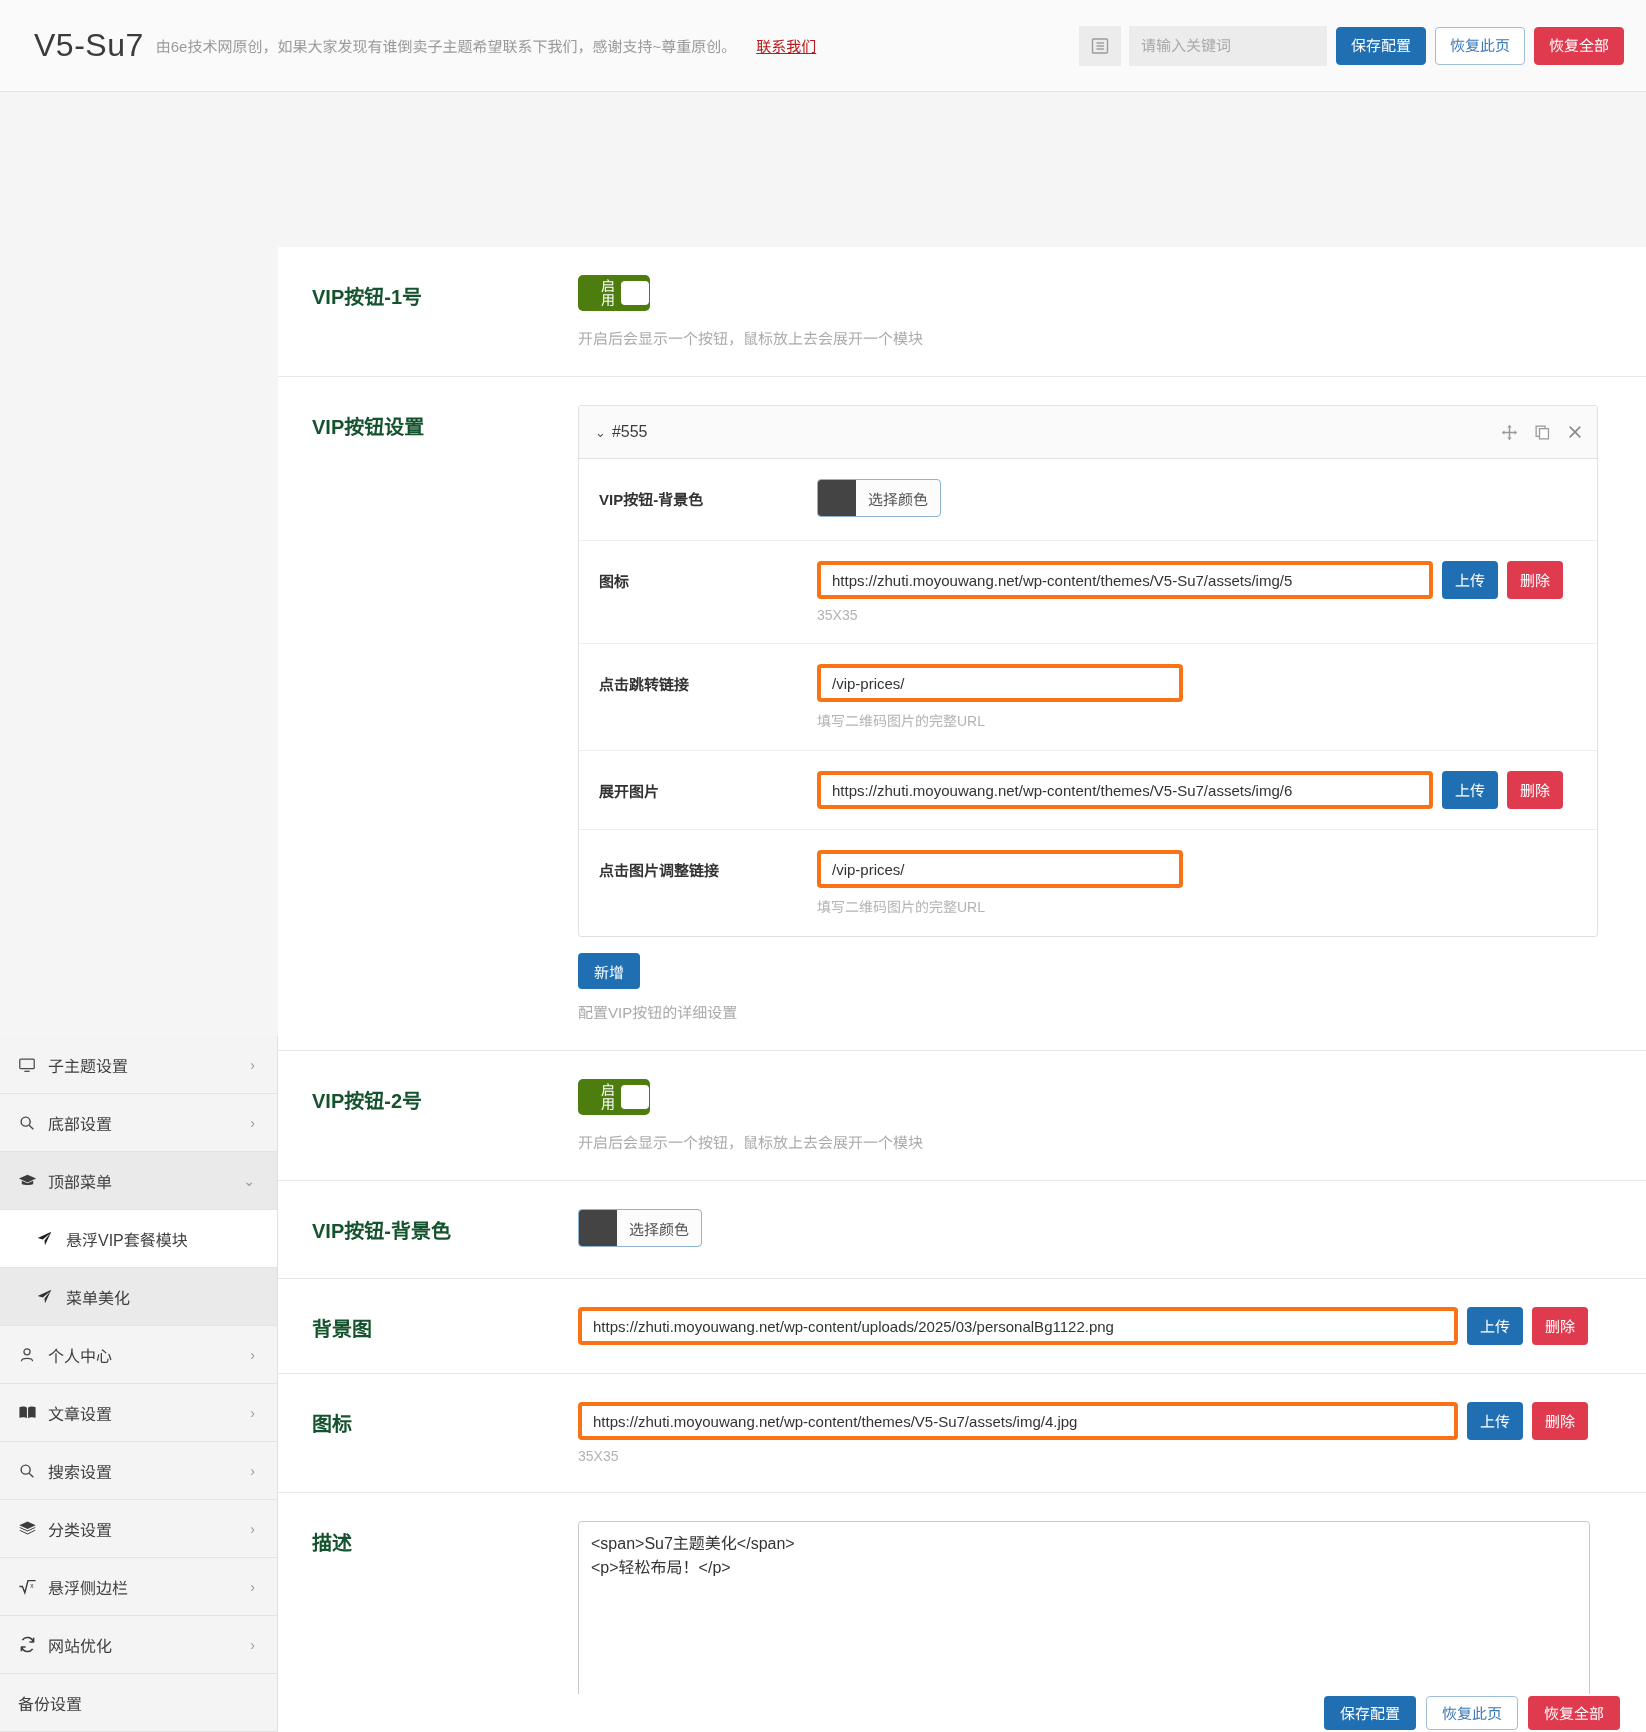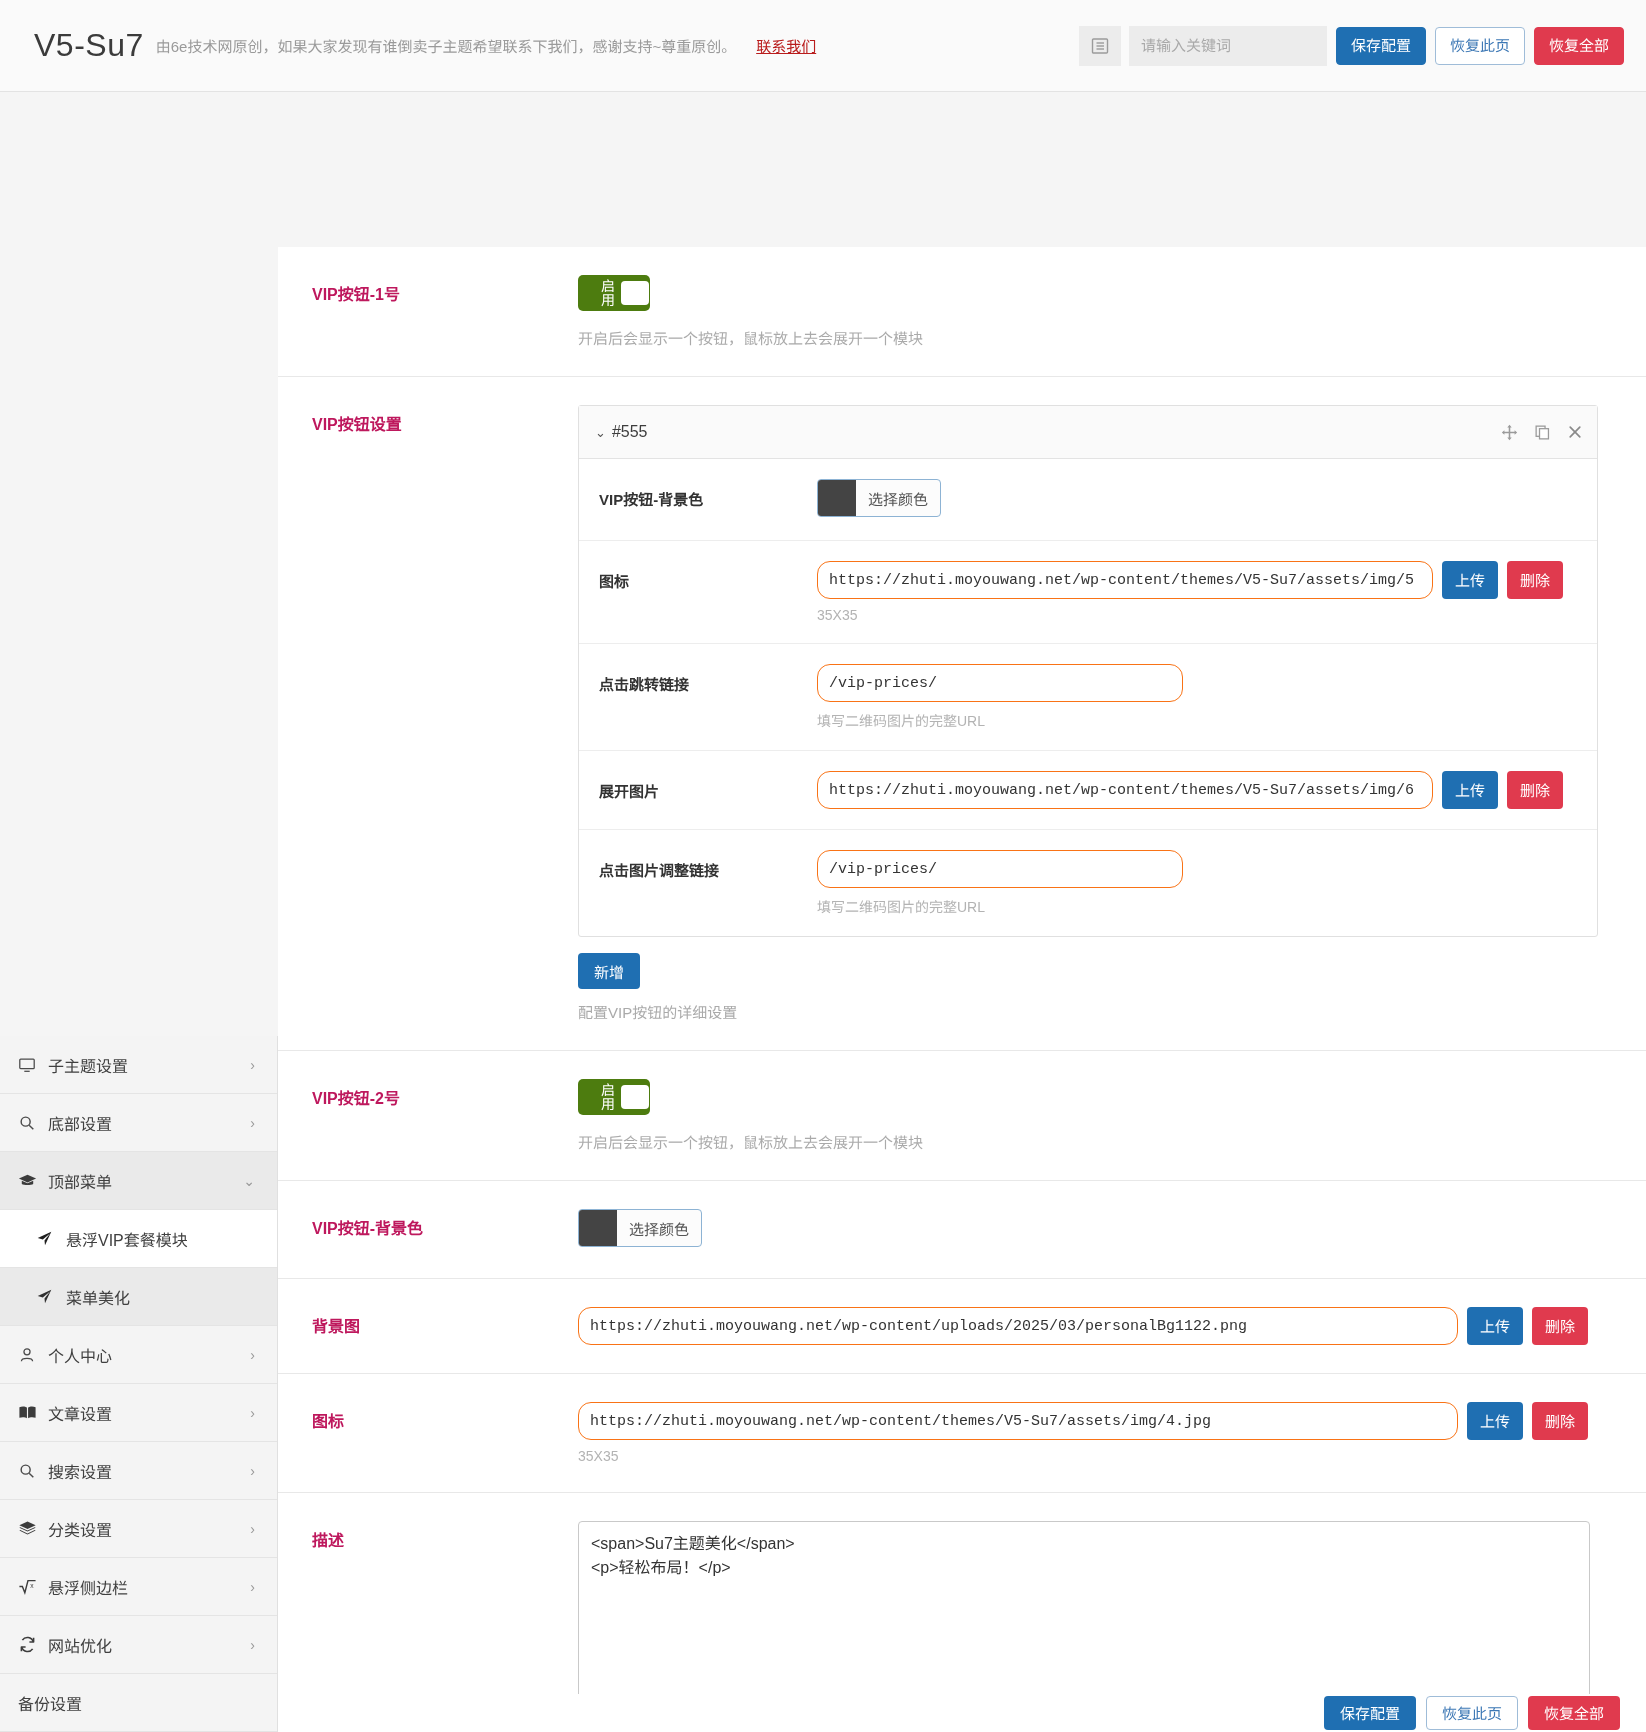--- a/index.html
+++ b/index.html
@@ -130,23 +130,23 @@
     display: flex;
     border-bottom: 1px solid #e8e8e8;
     padding: 28px 30px 28px 0;
     align-items: flex-start;
   }
   .row-label {
     width: 300px;
     min-width: 300px;
     padding-left: 34px;
     padding-top: 6px;
-    font-size: 16px;
+    font-size: 20px;
     font-weight: bold;
-    color: #be185d;
+    color: #14532d;
   }
   .row-body { flex: 1; padding-right: 10px; }
 
   .desc { color: #aaa; font-size: 15px; margin-top: 16px; }
   .desc-sm { color: #b3b3b3; font-size: 14px; margin-top: 8px; }
 
   
   .switch {
     display: inline-flex;
     align-items: center;
@@ -214,26 +214,26 @@
   .fieldrow .f-label {
     width: 218px; min-width: 218px;
     font-size: 15px; font-weight: bold; color: #333;
     padding-top: 9px;
   }
   .fieldrow .f-body { flex: 1; }
 
   .inputline { display: flex; align-items: center; gap: 9px; }
   .txt {
     height: 38px;
-    border: 1px solid #f97316;
-    border-radius: 13px;
+    border: 4px solid #f97316;
+    border-radius: 4px;
     padding: 0 11px;
     font-size: 15px;
     color: #333;
-    font-family: Liberation Mono, monospace;
+    font-family: Liberation Sans, sans-serif;
     outline: none;
     background: #fff;
   }
   .txt.wide { width: 616px; }
   .txt.mid  { width: 366px; }
   .btn-sm {
     height: 38px; padding: 0 13px; font-size: 15px;
     border-radius: 4px; border: none; cursor: pointer;
     color: #fff; font-family: inherit; line-height: 1;
   }

